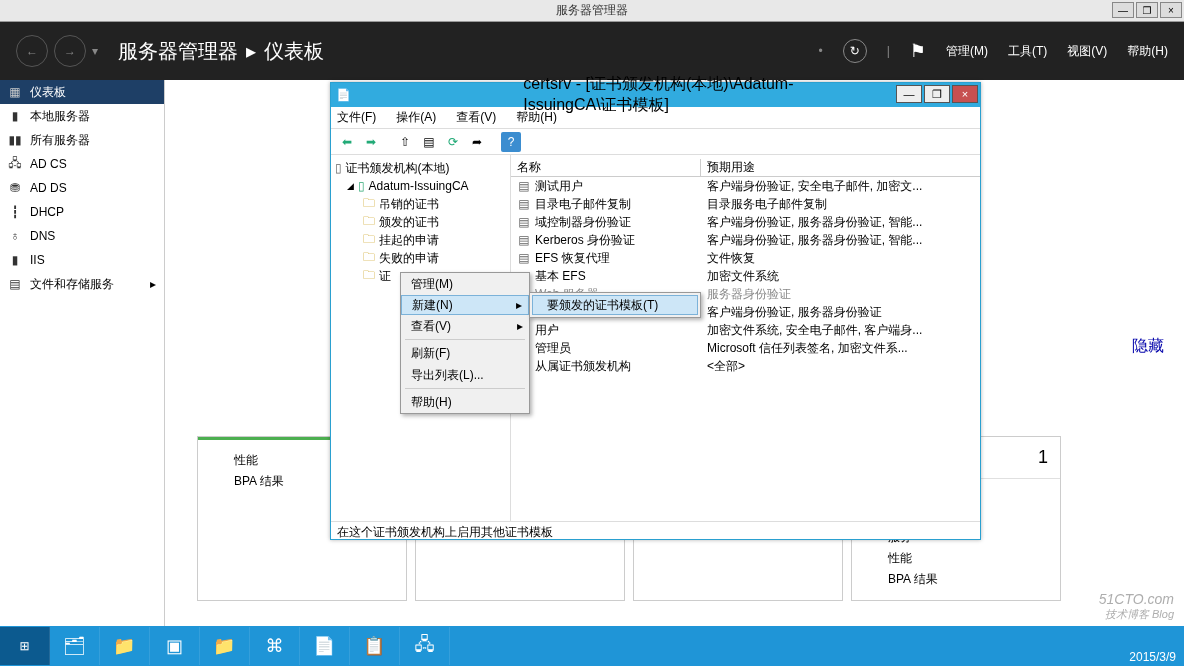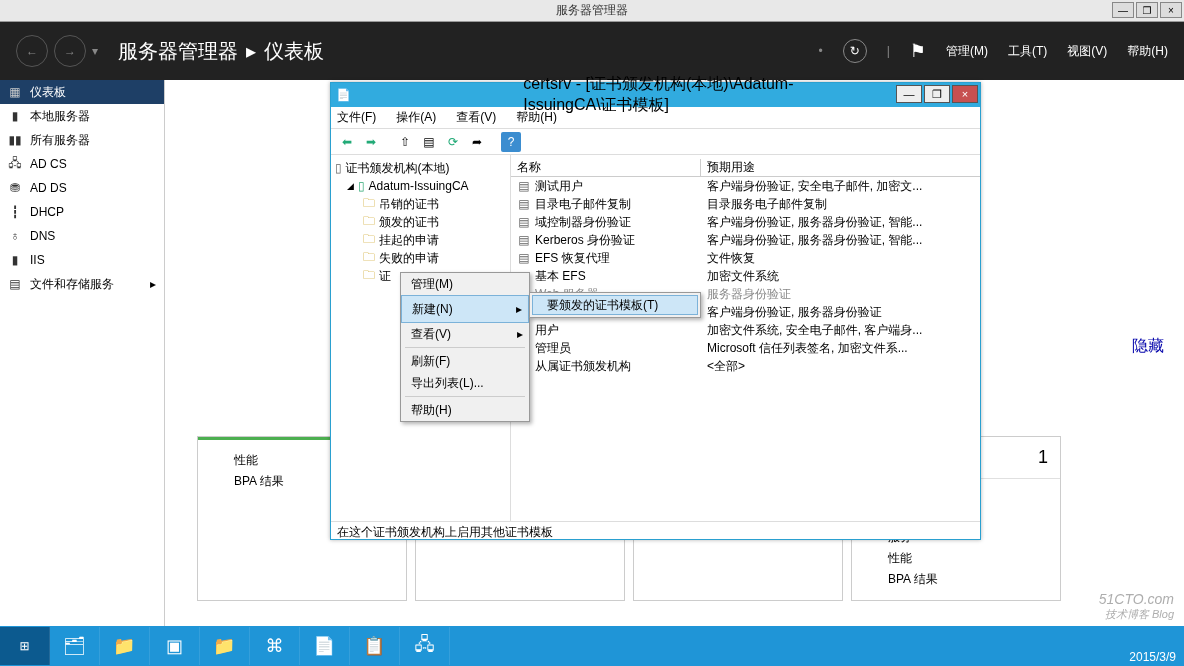--- a/index.html
+++ b/index.html
@@ -69,21 +69,21 @@
 .win .list .row { display:flex; height:18px; align-items:center;}
 .win .list .row .c1 { width:190px; padding-left:6px; display:flex; align-items:center; gap:4px; white-space:nowrap; overflow:hidden;}
 .win .list .row .c2 { flex:1; padding-left:6px; white-space:nowrap; overflow:hidden;}
 .win .list .ico2 { width:14px; display:inline-flex; justify-content:center; color:#666;}
 .win .status { height:20px; border-top:1px solid #ddd; padding:2px 6px; font-size:12px;}
 
 
 .ctx { position:absolute; left:235px; top:192px; width:130px; background:#f0f0f0; border:1px solid #999; box-shadow:2px 2px 4px rgba(0,0,0,.3); z-index:10;}
 .ctx .it { height:22px; display:flex; align-items:center; padding:0 18px 0 10px; cursor:pointer; position:relative;}
 .ctx .it.sep { height:1px; background:#ccc; margin:2px 4px; padding:0;}
-.ctx .it.hl { background:#cde6f7; border:1px solid #7bb2d9; height:28px;}
+.ctx .it.hl { background:#cde6f7; border:1px solid #7bb2d9; height:20px;}
 .ctx .it .arr { position:absolute; right:6px;}
 .sub { position:absolute; left:364px; top:212px; width:172px; background:#f0f0f0; border:1px solid #999; box-shadow:2px 2px 4px rgba(0,0,0,.3); z-index:11;}
 .sub .it { height:22px; display:flex; align-items:center; padding:0 14px; cursor:pointer;}
 .sub .it.hl { background:#cde6f7; border:1px solid #7bb2d9; height:20px; margin:2px;}
 
 
 .taskbar { position:absolute; left:0; bottom:0; width:100%; height:40px; background:#1f95d7; display:flex; align-items:center;}
 .taskbar .tbtn { width:50px; height:38px; display:inline-flex; align-items:center; justify-content:center; cursor:pointer; border-right:1px solid rgba(255,255,255,.1);}
 .taskbar .clock { position:absolute; right:8px; bottom:2px; color:#fff; font-size:12px; text-align:right; line-height:14px;}
 

